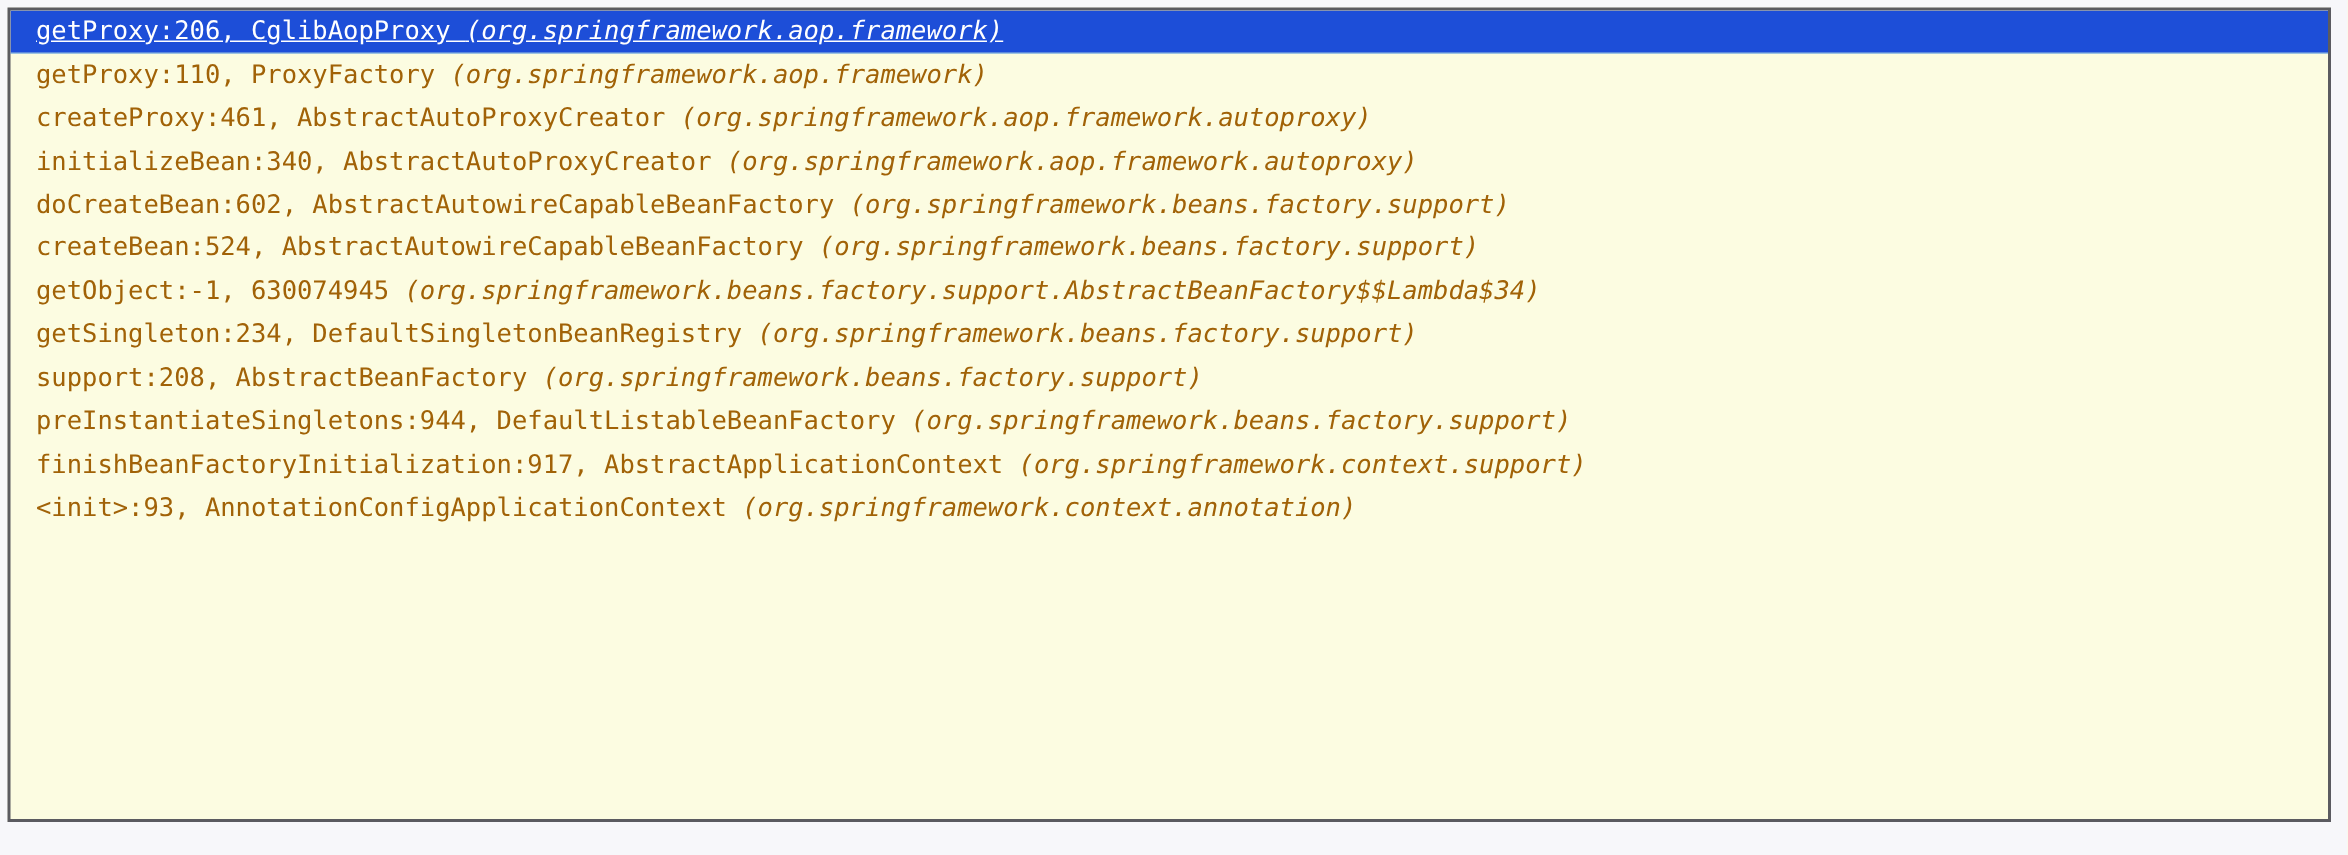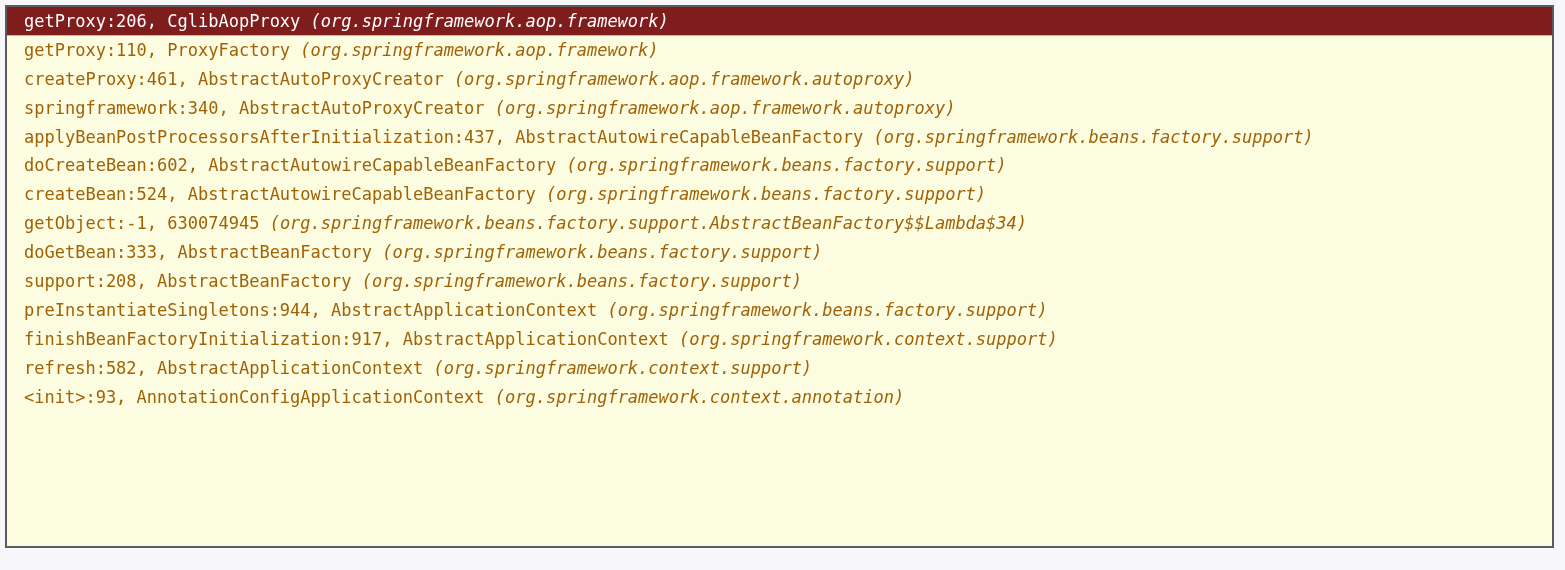--- a/index.html
+++ b/index.html
@@ -41,46 +41,45 @@
     padding-left: 17px;
     white-space: pre;
     overflow: hidden;
     font-size: 17px;
     letter-spacing: 0px;
     color: #a16207;
     background: transparent;
   }
 
   .frame-row.selected {
-    background: #7f1d1d;
+    background: #1d4ed8;
     color: #ffffff;
     border-bottom: 1px solid #9dc3e0;
+    text-decoration: underline;
   }
 
   .frame-row .loc {
     font-style: normal;
   }
 
   .frame-row .pkg {
     font-style: italic;
   }
 </style>
 </head>
 <body>
 
 <div id="stack-panel">
   <ul class="frame-list">
       <li class="frame-row selected"><span class="loc">getProxy:206, CglibAopProxy </span><span class="pkg">(org.springframework.aop.framework)</span></li>
       <li class="frame-row"><span class="loc">getProxy:110, ProxyFactory </span><span class="pkg">(org.springframework.aop.framework)</span></li>
       <li class="frame-row"><span class="loc">createProxy:461, AbstractAutoProxyCreator </span><span class="pkg">(org.springframework.aop.framework.autoproxy)</span></li>
-      <li class="frame-row"><span class="loc">springframework:340, AbstractAutoProxyCreator </span><span class="pkg">(org.springframework.aop.framework.autoproxy)</span></li>
-      <li class="frame-row"><span class="loc">applyBeanPostProcessorsAfterInitialization:437, AbstractAutowireCapableBeanFactory </span><span class="pkg">(org.springframework.beans.factory.support)</span></li>
+      <li class="frame-row"><span class="loc">initializeBean:340, AbstractAutoProxyCreator </span><span class="pkg">(org.springframework.aop.framework.autoproxy)</span></li>
       <li class="frame-row"><span class="loc">doCreateBean:602, AbstractAutowireCapableBeanFactory </span><span class="pkg">(org.springframework.beans.factory.support)</span></li>
       <li class="frame-row"><span class="loc">createBean:524, AbstractAutowireCapableBeanFactory </span><span class="pkg">(org.springframework.beans.factory.support)</span></li>
       <li class="frame-row"><span class="loc">getObject:-1, 630074945 </span><span class="pkg">(org.springframework.beans.factory.support.AbstractBeanFactory$$Lambda$34)</span></li>
-      <li class="frame-row"><span class="loc">doGetBean:333, AbstractBeanFactory </span><span class="pkg">(org.springframework.beans.factory.support)</span></li>
+      <li class="frame-row"><span class="loc">getSingleton:234, DefaultSingletonBeanRegistry </span><span class="pkg">(org.springframework.beans.factory.support)</span></li>
       <li class="frame-row"><span class="loc">support:208, AbstractBeanFactory </span><span class="pkg">(org.springframework.beans.factory.support)</span></li>
-      <li class="frame-row"><span class="loc">preInstantiateSingletons:944, AbstractApplicationContext </span><span class="pkg">(org.springframework.beans.factory.support)</span></li>
+      <li class="frame-row"><span class="loc">preInstantiateSingletons:944, DefaultListableBeanFactory </span><span class="pkg">(org.springframework.beans.factory.support)</span></li>
       <li class="frame-row"><span class="loc">finishBeanFactoryInitialization:917, AbstractApplicationContext </span><span class="pkg">(org.springframework.context.support)</span></li>
-      <li class="frame-row"><span class="loc">refresh:582, AbstractApplicationContext </span><span class="pkg">(org.springframework.context.support)</span></li>
       <li class="frame-row"><span class="loc">&lt;init&gt;:93, AnnotationConfigApplicationContext </span><span class="pkg">(org.springframework.context.annotation)</span></li>
     </ul>
 </div>
 
 </body></html>

